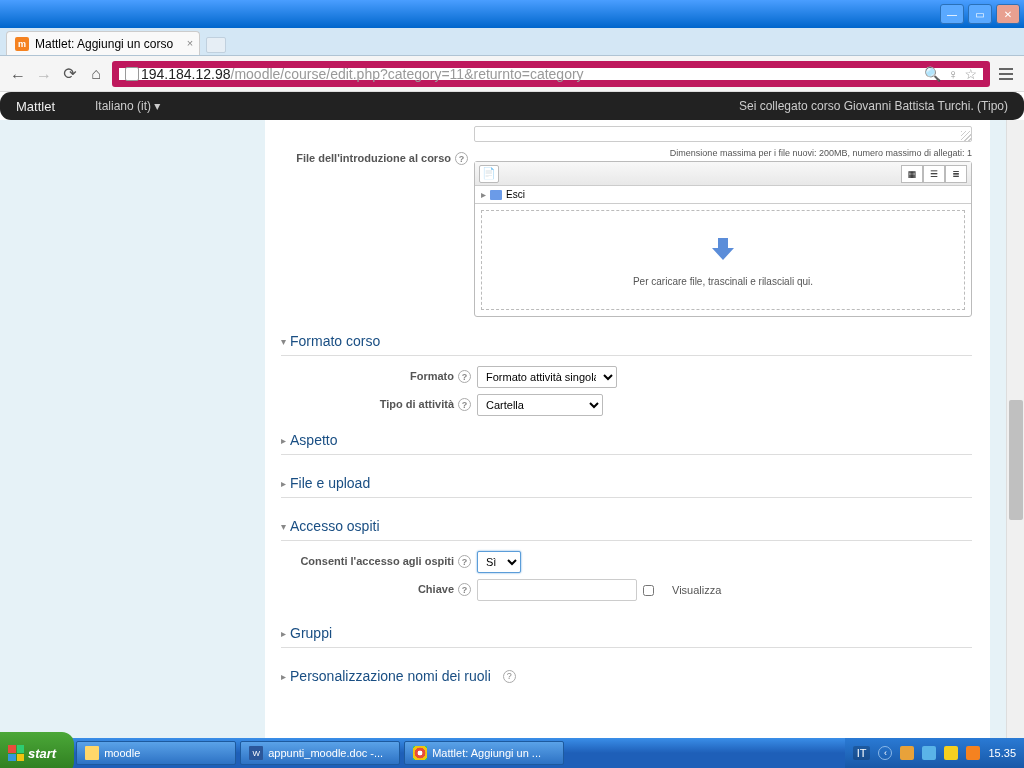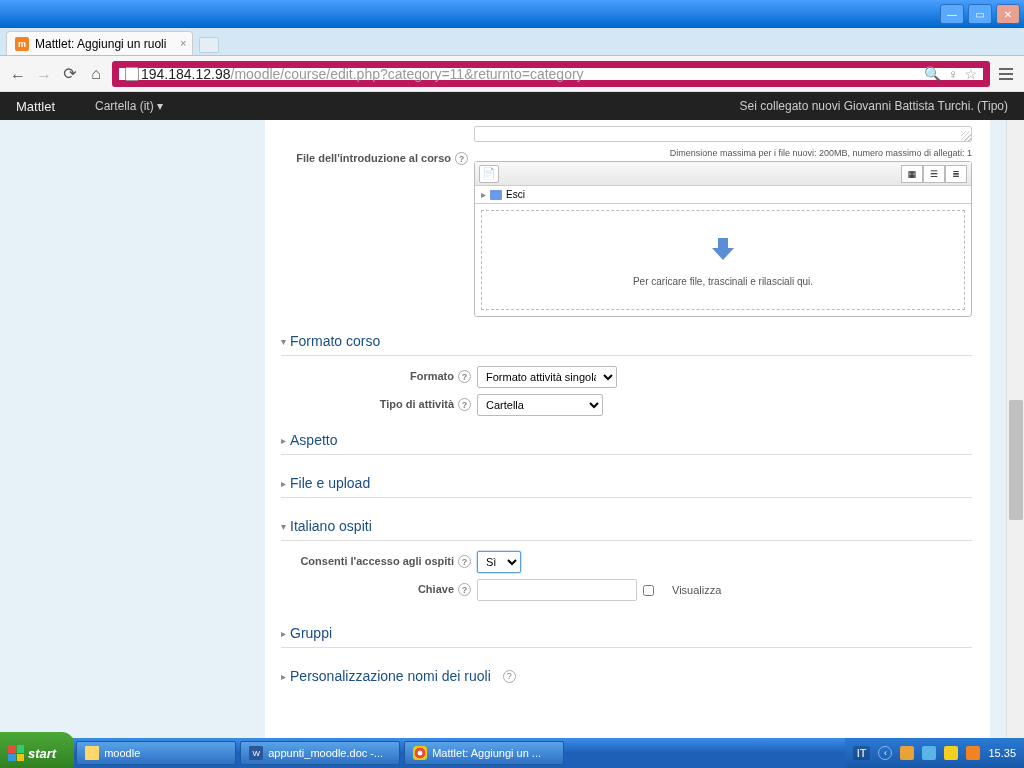--- a/index.html
+++ b/index.html
@@ -24,21 +24,21 @@
 .urlbar { flex: 1; height: 26px; border: 7px solid #be185d; border-radius: 3px; background: #fff; display: flex; align-items: center; padding: 0 6px; font-size: 14px; gap: 2px; }
 .urlbar-icon { width: 14px; height: 14px; border: 1px solid #999; border-radius: 2px; }
 .url-text { flex: 1; color: #333; }
 .url-text .domain { color: #222; }
 .url-text .path { color: #999; }
 .urlbar-right { display: flex; gap: 6px; color: #999; font-size: 14px; }
 .menu-btn { width: 20px; height: 20px; display: flex; flex-direction: column; justify-content: center; align-items: center; gap: 3px; }
 .menu-btn span { width: 14px; height: 2px; background: #666; }
 
 
-.mattlet-header { height: 28px; background: #222; color: #ccc; display: flex; align-items: center; padding: 0 16px; font-size: 12px; }
+.mattlet-header { height: 28px; background: #222; color: #ccc; display: flex; align-items: center; padding: 0 16px; font-size: 12px; border-radius: 11px; }
 .mattlet-brand { color: #eee; font-size: 13px; margin-right: 40px; }
 .mattlet-lang { color: #ccc; }
 .mattlet-user { margin-left: auto; }
 .mattlet-user a { color: #ccc; text-decoration: none; }
 
 
 .page-area { height: 648px; background: #e6f2f7; display: flex; position: relative; }
 .content-panel { margin-left: 265px; width: 725px; background: #fff; height: 100%; padding: 6px 18px 0 16px; overflow: hidden; }
 .scrollbar { position: absolute; right: 0; top: 0; width: 18px; height: 100%; background: #f0f0f0; border-left: 1px solid #ddd; }
 .scrollbar-thumb { position: absolute; left: 2px; width: 14px; background: #c0c0c0; border-radius: 2px; }
@@ -96,21 +96,21 @@
 
 <div class="window-titlebar">
   <div class="win-btn">—</div>
   <div class="win-btn">▭</div>
   <div class="win-btn win-close">✕</div>
 </div>
 
 <div class="tab-strip">
   <div class="browser-tab">
     <span class="tab-favicon">m</span>
-    <span>Mattlet: Aggiungi un ruoli</span>
+    <span>Mattlet: Aggiungi un corso</span>
     <span class="tab-close">×</span>
   </div>
   <div class="newtab"></div>
 </div>
 
 <div class="browser-toolbar">
   <div class="nav-btn">←</div>
   <div class="nav-btn disabled">→</div>
   <div class="nav-btn">⟳</div>
   <div class="nav-btn">⌂</div>
@@ -127,23 +127,23 @@
   </div>
   <div class="menu-btn">
       <span></span>
       <span></span>
       <span></span>
     </div>
 </div>
 
 <div class="mattlet-header">
   <span class="mattlet-brand">Mattlet</span>
-  <span class="mattlet-lang">Cartella (it) ▾</span>
+  <span class="mattlet-lang">Italiano (it) ▾</span>
   <span class="mattlet-user">
-    <span>Sei collegato nuovi </span><a>Giovanni Battista Turchi</a>. (<a>Tipo</a>)
+    <span>Sei collegato corso </span><a>Giovanni Battista Turchi</a>. (<a>Tipo</a>)
   </span>
 </div>
 
 <div class="page-area">
   <div class="content-panel">
 
     <div class="fitem">
       <div class="fitemtitle"></div>
       <div class="felement">
         <div class="small-editor-box">
@@ -219,21 +219,21 @@
       <span>Aspetto</span>
     </div>
 
     <div class="section-header">
       <span class="expand-icon">▸</span>
       <span>File e upload</span>
     </div>
 
     <div class="section-header">
       <span class="expand-icon">▾</span>
-      <span>Italiano ospiti</span>
+      <span>Accesso ospiti</span>
     </div>
 
     <div class="fitem">
       <div class="fitemtitle">
         <span>Consenti l'accesso agli ospiti</span>
         <span class="help-icon">?</span>
       </div>
       <div class="felement">
         <select class="mform-select highlight">
           <option>Sì</option>

